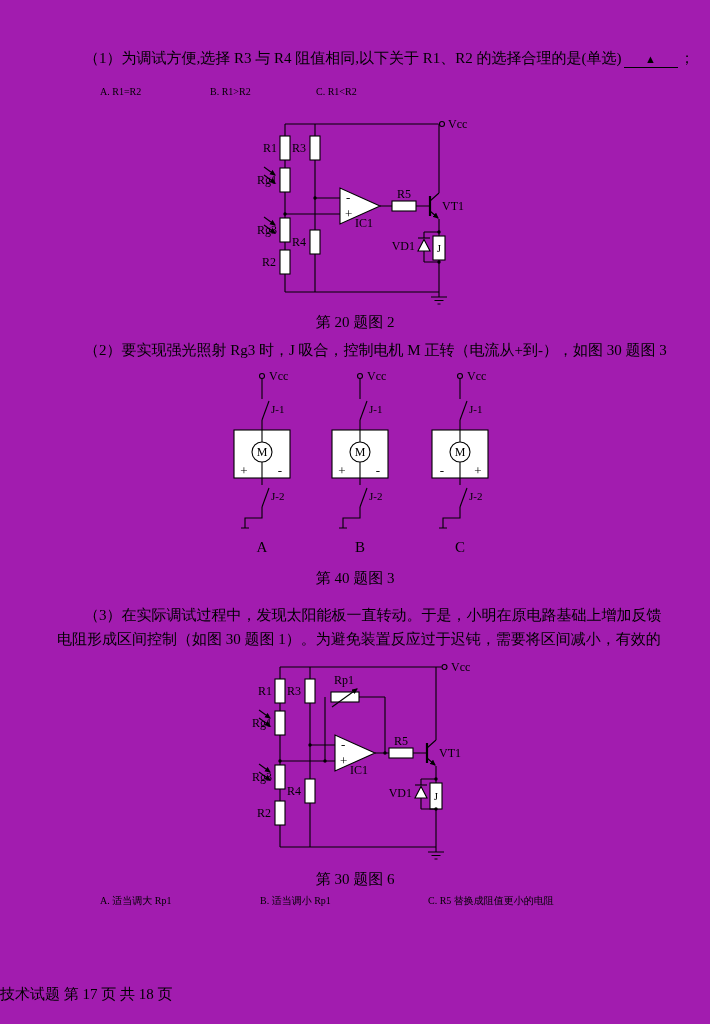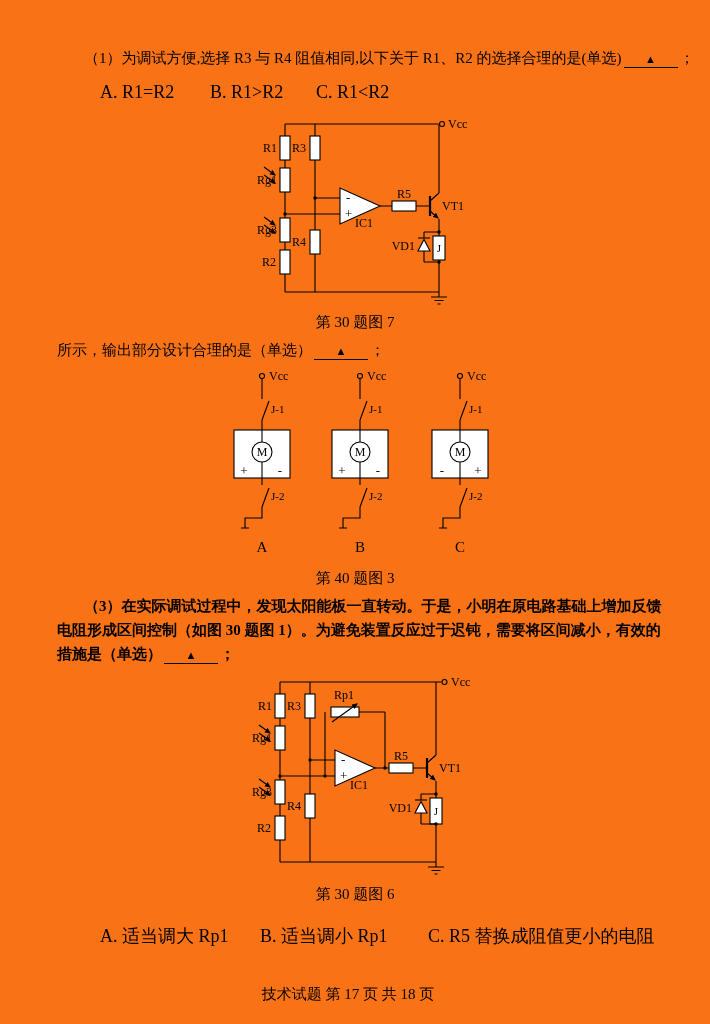--- a/index.html
+++ b/index.html
@@ -1,43 +1,43 @@
 <!DOCTYPE html>
 <html><head>
 <meta charset="utf-8">
 <style>
   * { margin:0; padding:0; box-sizing:border-box; }
   html,body { background:#ffffff; }
   .page {
-    width:710px; height:1024px; background:#f97316; color:#000;
+    width:710px; height:1024px; background:#a21caf; color:#000;
     font-family:"Liberation Serif","DejaVu Serif",serif;
     position:relative; overflow:hidden; margin:0 auto;
   }
   .pad-top { padding-top:46px; }
   .text-line { font-size:15px; line-height:24px; white-space:nowrap; }
   .indent1 { padding-left:84px; }
   .indent0 { padding-left:57px; }
   .blank {
     display:inline-block; min-width:54px; text-align:center;
     border-bottom:1.5px solid #000; font-size:11px; line-height:13px;
     vertical-align:baseline; padding:0 4px 1px 4px; margin:0 2px;
   }
-  .opts-row { padding-left:100px; font-size:18px; line-height:24px; margin-top:10px; white-space:nowrap; }
+  .opts-row { padding-left:100px; font-size:10px; line-height:24px; margin-top:10px; white-space:nowrap; }
   .opt-a1 { display:inline-block; width:110px; }
   .opt-b1 { display:inline-block; width:106px; }
   .opt-a2 { display:inline-block; width:160px; }
   .opt-b2 { display:inline-block; width:168px; }
   .figwrap2 { margin-top:6px; margin-left:240px; height:200px; }
   .figwrap3 { margin-top:4px; margin-left:225px; height:200px; }
   .figwrap4 { margin-top:4px; margin-left:235px; height:212px; }
   .caption { text-align:center; font-size:15px; line-height:20px; margin-top:2px; }
   .q2block { margin-top:6px; }
-  .q3block { margin-top:6px;font-weight:bold; }
-  .q3opts { margin-top:20px; }
-  .footer { position:absolute; left:0; right:14px; bottom:20px; text-align:center; font-size:15px; }
+  .q3block { margin-top:15px; }
+  .q3opts { margin-top:0; }
+  .footer { position:absolute; left:0; right:14px; bottom:20px; text-align:left; font-size:15px; }
   svg text { font-family:"Liberation Serif","DejaVu Serif",serif; font-size:12px; fill:#000; }
   svg .t11 { font-size:11px; }
   svg .t13 { font-size:13px; }
   svg .big { font-size:15px; }
   svg .w   { stroke:#000; stroke-width:1.1; fill:none; }
   svg .bar { stroke:#000; stroke-width:2.2; fill:none; }
   svg .r   { fill:#fff; stroke:#000; stroke-width:1.1; }
   svg .nf  { fill:none; stroke:#000; stroke-width:1.1; }
   svg .tri { fill:#fff; stroke:#000; stroke-width:1.1; }
   svg .dot { fill:#000; stroke:none; }
@@ -126,26 +126,24 @@
         <circle class="dot" cx="199" cy="152" r="1.7"></circle>
       </g>
       <g>
         <path class="w" d="M199,122 H184 M184,122 V128 M184,141 V152 M184,152 H199"></path>
         <path class="w" d="M178,128 H190"></path>
         <path class="tri" d="M178,141 L190,141 L184,129.5 Z"></path>
         <text x="175" y="140" text-anchor="end">VD1</text>
       </g>
     </svg>
   </div>
-  <div class="caption">第 30 题图 7</div>
+  <div class="caption">第 20 题图 2</div>
 
   <div class="q2block">
-    <div class="text-line indent0">
-      <span>所示，输出部分设计合理的是（单选）</span><span class="blank">▲</span><span>；</span>
-    </div>
+    <div class="text-line indent1">（2）要实现强光照射 Rg3 时，J 吸合，控制电机 M 正转（电流从+到-），如图 30 题图 3</div>
   </div>
 
   <div class="figwrap3">
     <svg width="310" height="200" viewBox="0 0 310 200">
 
       <g transform="translate(6,0)">
         <circle class="nf" cx="31" cy="10" r="2.5"></circle>
         <text x="38" y="14">Vcc</text>
         <path class="w" d="M31,12.5 V33"></path>
         <path class="w" d="M31,54 L38,35"></path>
@@ -203,23 +201,20 @@
         <path class="w" d="M31,141 V152 H14 V162 M10,162 H18"></path>
         <text class="big" x="31" y="186" text-anchor="middle">C</text>
       </g>
     </svg>
   </div>
   <div class="caption">第 40 题图 3</div>
 
   <div class="q3block">
     <div class="text-line indent1">（3）在实际调试过程中，发现太阳能板一直转动。于是，小明在原电路基础上增加反馈</div>
     <div class="text-line indent0">电阻形成区间控制（如图 30 题图 1）。为避免装置反应过于迟钝，需要将区间减小，有效的</div>
-    <div class="text-line indent0">
-      <span>措施是（单选）</span><span class="blank">▲</span><span>；</span>
-    </div>
   </div>
 
   <div class="figwrap4">
     <svg width="250" height="212" viewBox="0 0 250 212">
       <defs>
         <marker id="m4" markerWidth="7" markerHeight="7" refX="4.5" refY="2.5" orient="auto">
           <path d="M0,0 L5.5,2.5 L0,5 Z" fill="#000"></path>
         </marker>
       </defs>
       <g>

